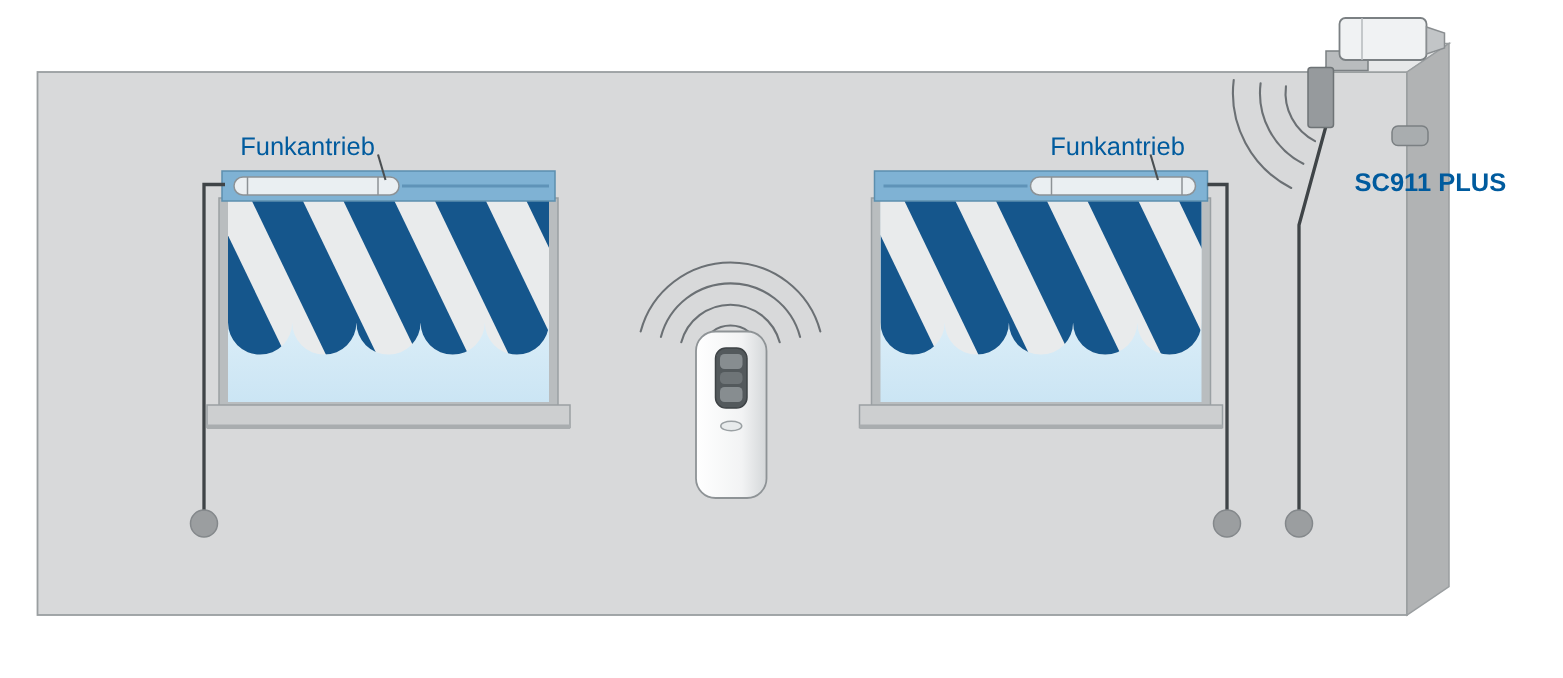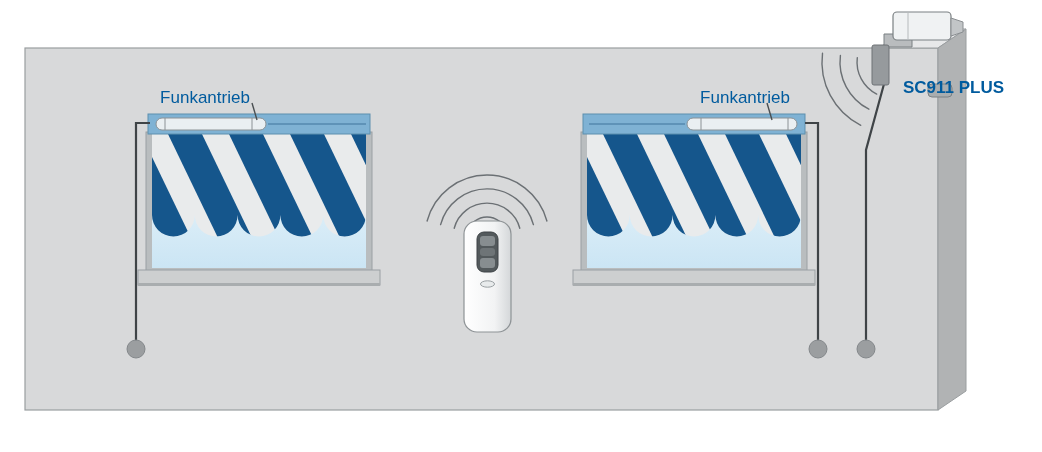--- a/index.html
+++ b/index.html
@@ -1,21 +1,21 @@
 <!DOCTYPE html>
 <html><head>
 <meta charset="utf-8">
 <style>
   html,body{margin:0;padding:0;background:#ffffff;}
   .stage{position:relative;width:1042px;height:452px;overflow:hidden;
          font-family:"Liberation Sans",sans-serif;}
   .stage svg{position:absolute;left:0;top:0;}
   .lbl{position:absolute;font-size:17px;color:#005B9E;line-height:1.1;
        font-family:"Liberation Sans",sans-serif;white-space:nowrap;}
-  .lbl.bold{font-weight:700;}
+  .lbl.bold{font-weight:700;margin-top:34px;}
   .center{text-align:center;}
 </style>
 </head>
 <body>
 
 <div class="stage">
 
   <svg width="1042" height="452" viewBox="0 0 1042 452">
     <defs>
       <linearGradient id="glassG" x1="0" y1="0" x2="0" y2="1">

